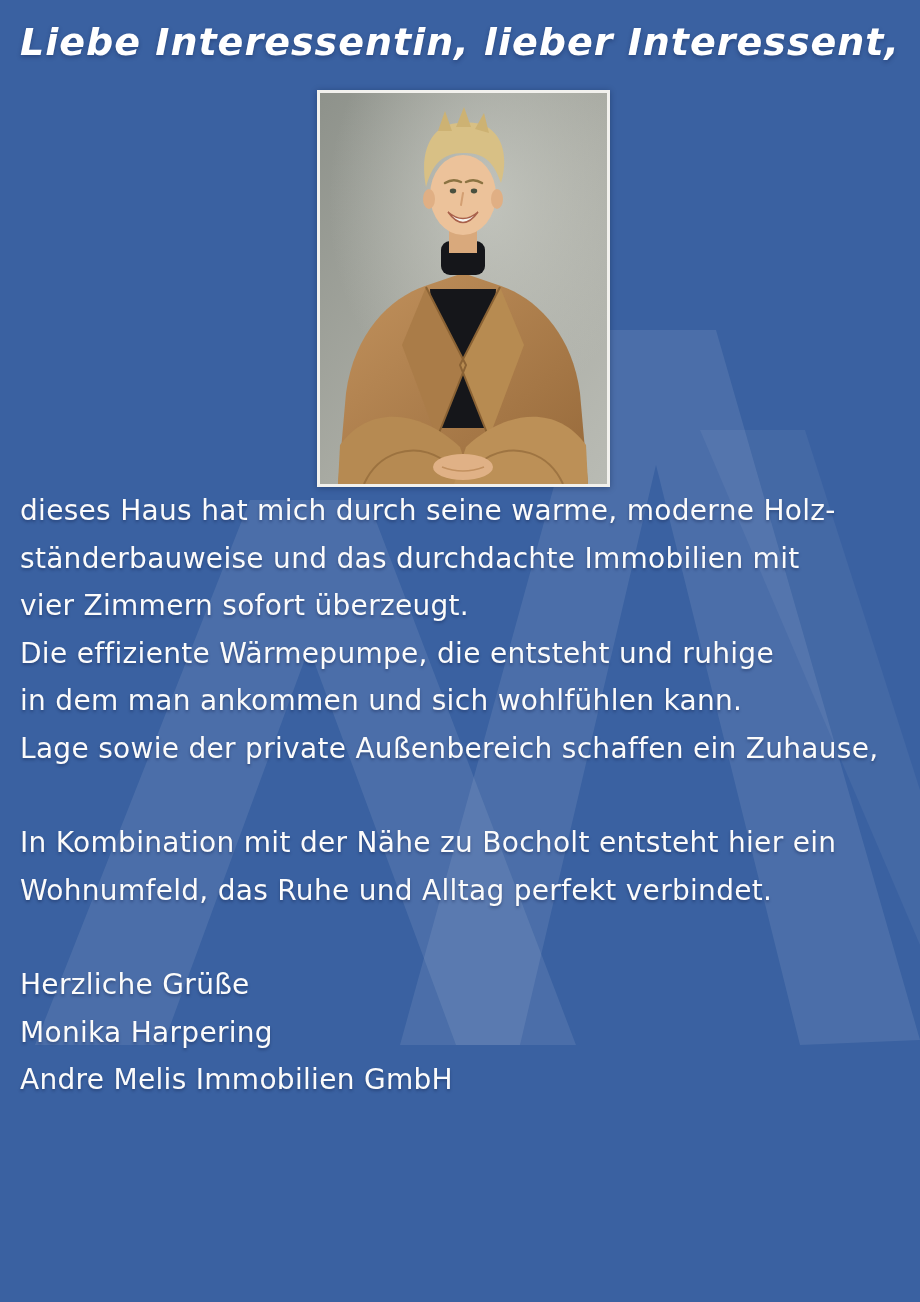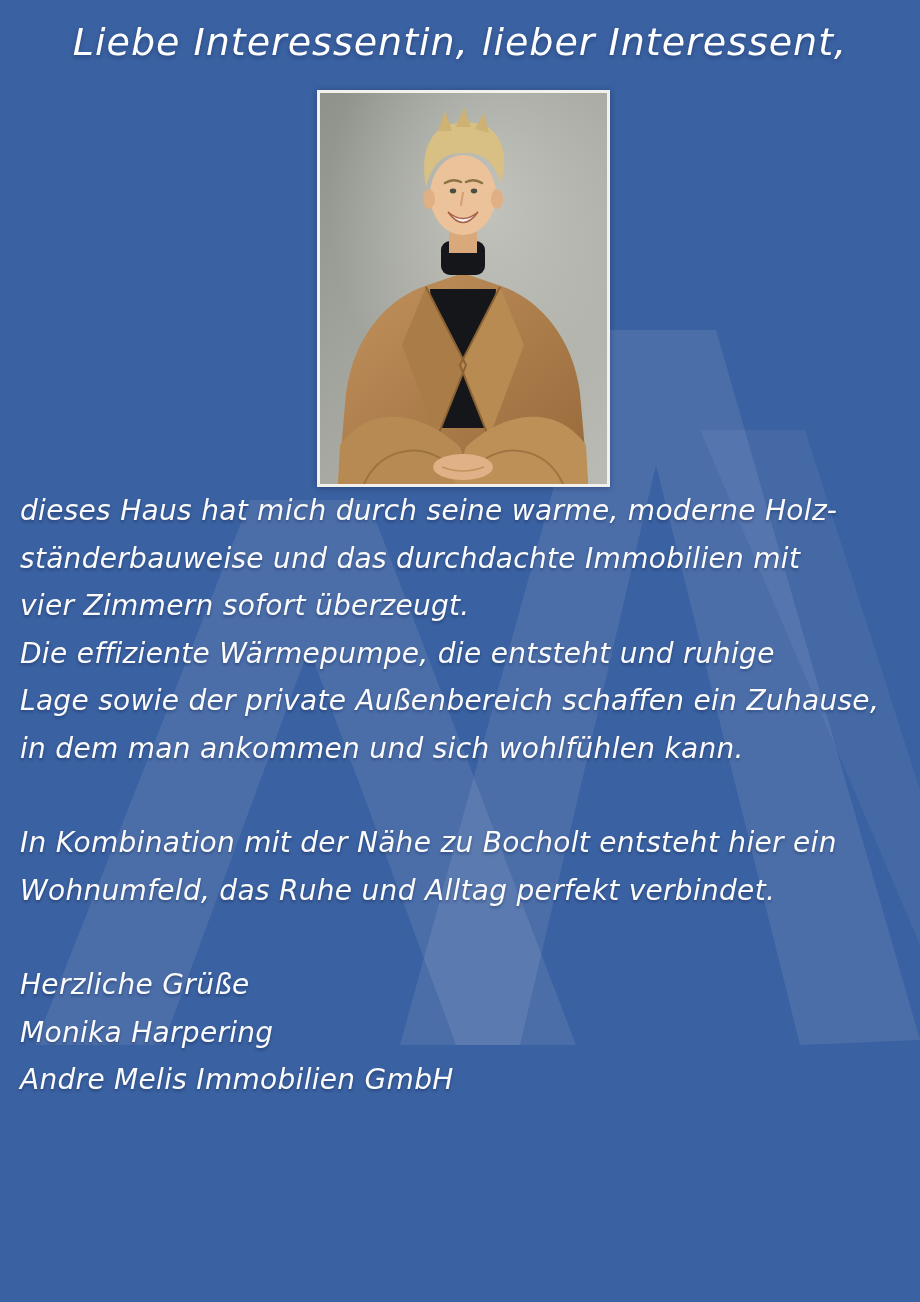--- a/index.html
+++ b/index.html
@@ -7,38 +7,38 @@
     position:relative;
     width:920px;height:1302px;
     background:#3a61a1;
     overflow:hidden;
     font-family:"DejaVu Sans", sans-serif;
   }
   .watermark{position:absolute;left:0;top:0;width:920px;height:1302px;}
   .page-title{
     position:absolute;top:20px;left:0;width:920px;
     text-align:center;
-    font-size:38px;font-style:italic;font-weight:normal;
+    font-size:38px;font-style:italic;font-weight:bold;
     letter-spacing:1px;
     color:#ffffff;
     text-shadow:0 2px 4px rgba(12,24,64,.35);
     margin:0;
   }
   .photo-frame{
     position:absolute;left:317px;top:90px;
     width:287px;height:391px;
     border:3px solid #f2f1ed;
     box-shadow:0 1px 6px rgba(10,20,50,.35);
     background:#a3a69e;
   }
   .photo-frame svg{display:block;}
   .letter-body{
     position:absolute;left:20px;top:487px;width:886px;
     color:#fbfbfb;
-    font-size:28px;font-style:italic;
+    font-size:28px;
     line-height:47.5px;
     letter-spacing:.3px;
     text-shadow:0 2px 3px rgba(14,26,66,.38);
   }
   .letter-body p{margin:0;}
   .letter-body p + p{margin-top:47px;}
   .line{display:block;white-space:nowrap;}
 </style>
 </head>
 <body>
@@ -113,22 +113,22 @@
       <path d="M 122,374 Q 143,382 164,374" stroke="#c2905f" stroke-width="1.5" fill="none"></path>
     </svg>
   </div>
 
   <div class="letter-body">
     <p>
       <span class="line">dieses Haus hat mich durch seine warme, moderne Holz-</span>
       <span class="line">ständerbauweise und das durchdachte Immobilien mit</span>
       <span class="line">vier Zimmern sofort überzeugt.</span>
       <span class="line">Die effiziente Wärmepumpe, die entsteht und ruhige</span>
+      <span class="line">in dem man ankommen und sich wohlfühlen kann.</span>
       <span class="line">Lage sowie der private Außenbereich schaffen ein Zuhause,</span>
-      <span class="line">in dem man ankommen und sich wohlfühlen kann.</span>
     </p>
     <p>
       <span class="line">In Kombination mit der Nähe zu Bocholt entsteht hier ein</span>
       <span class="line">Wohnumfeld, das Ruhe und Alltag perfekt verbindet.</span>
     </p>
     <p>
       <span class="line">Herzliche Grüße</span>
       <span class="line">Monika Harpering</span>
       <span class="line">Andre Melis Immobilien GmbH</span>
     </p>

